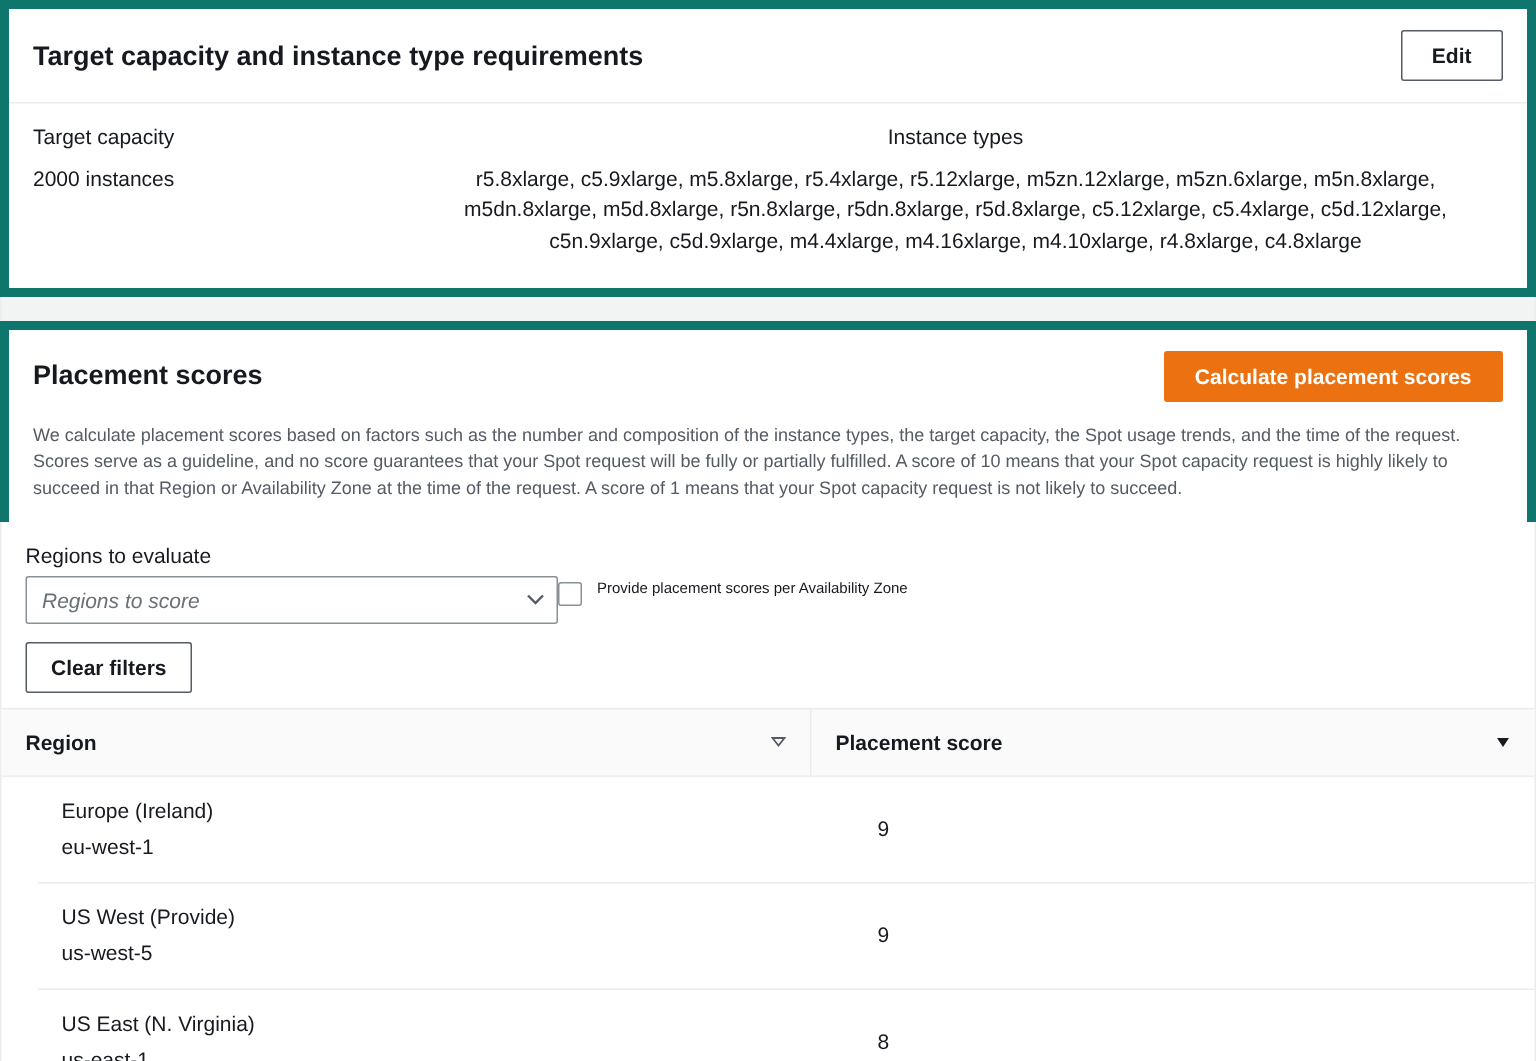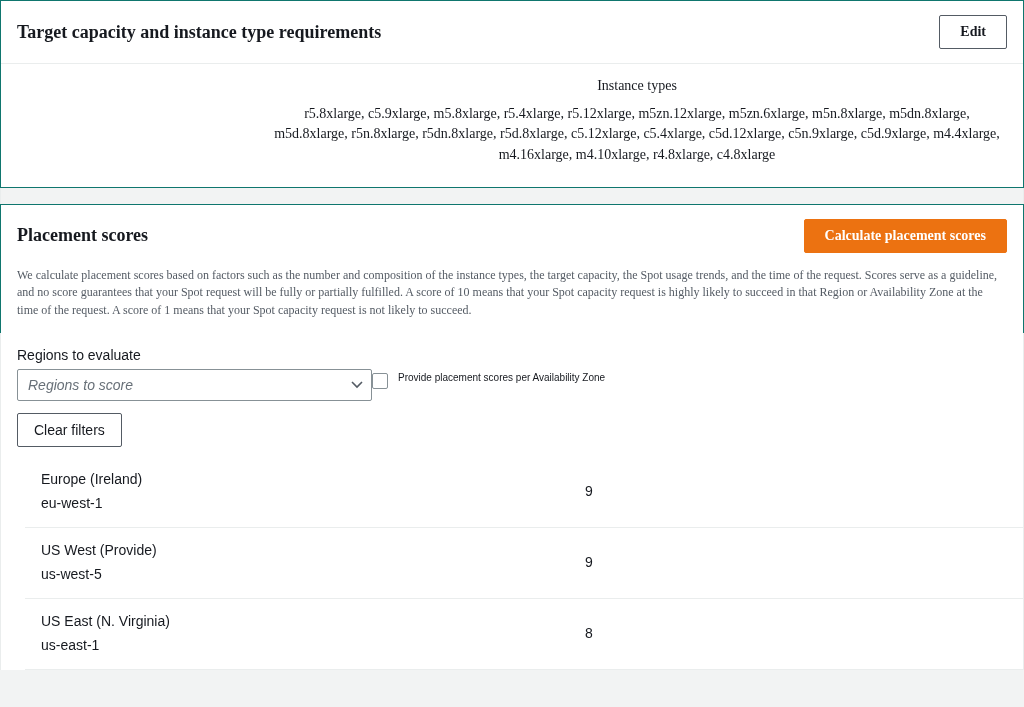--- a/index.html
+++ b/index.html
@@ -6,22 +6,21 @@
   body {
     margin: 0;
     font-family: "Amazon Ember", "Helvetica Neue", Arial, sans-serif;
     font-size: 14px;
     color: #16191f;
     background: #f2f3f3;
     width: 1024px;
   }
   .panel {
     background: #fff;
-    border: 1px solid #0f766e;
-    font-family: Liberation Serif, serif;
+    border: 6px solid #0f766e;
   }
   .panel-header {
     display: flex;
     align-items: center;
     justify-content: space-between;
     padding: 14px 16px;
     border-bottom: 1px solid #eaeded;
   }
   .panel-title {
     font-size: 18px;
@@ -215,20 +214,22 @@
 <body>
 
 <div class="panel">
   <div class="panel-header">
     <div class="panel-title">Target capacity and instance type requirements</div>
     <button class="btn btn-outline">Edit</button>
   </div>
   <div class="panel-body">
     <div class="col-row">
       <div class="col-left">
+        <div class="label">Target capacity</div>
+        <div class="value">2000 instances</div>
       </div>
       <div class="col-right">
         <div class="label">Instance types</div>
         <div class="value">r5.8xlarge, c5.9xlarge, m5.8xlarge, r5.4xlarge, r5.12xlarge, m5zn.12xlarge, m5zn.6xlarge, m5n.8xlarge, m5dn.8xlarge, m5d.8xlarge, r5n.8xlarge, r5dn.8xlarge, r5d.8xlarge, c5.12xlarge, c5.4xlarge, c5d.12xlarge, c5n.9xlarge, c5d.9xlarge, m4.4xlarge, m4.16xlarge, m4.10xlarge, r4.8xlarge, c4.8xlarge</div>
       </div>
     </div>
   </div>
 </div>
 
 <div class="spacer"></div>
@@ -246,30 +247,48 @@
     <div class="control-label">Regions to evaluate</div>
     <div class="select">
       <span>Regions to score</span>
       <span class="caret">
         <svg class="caret-svg" width="12" height="8" viewBox="0 0 12 8">
             <path d="M1 1 L6 6 L11 1" stroke="#545b64" stroke-width="1.6" fill="none"></path>
           </svg>
       </span>
     </div>
     <div class="clear-btn-row">
-      <button class="btn btn-outline" style="padding:6px 16px;font-weight:400;">Clear filters</button>
+      <button class="btn btn-outline" style="padding:6px 16px;font-weight:700;">Clear filters</button>
     </div>
   </div>
   <div class="checkbox-row">
     <div class="checkbox"></div>
     <div class="checkbox-label">Provide placement scores per Availability Zone</div>
   </div>
 </div>
 
 <div class="table">
+  <div class="thead">
+    <div class="th th-region">
+      <span>Region</span>
+      <span class="sort-icon">
+        <svg width="10" height="8" viewBox="0 0 10 8">
+            <path d="M1 1 L5 6 L9 1 Z" fill="none" stroke="#545b64" stroke-width="1.2"></path>
+          </svg>
+      </span>
+    </div>
+    <div class="th th-score">
+      <span>Placement score</span>
+      <span class="sort-icon">
+        <svg width="10" height="8" viewBox="0 0 10 8">
+            <path d="M1 1 L5 7 L9 1 Z" fill="#16191f"></path>
+          </svg>
+      </span>
+    </div>
+  </div>
 
   <div class="trow">
     <div class="td td-region">
       <div class="region-name">Europe (Ireland)</div>
       <div class="region-code">eu-west-1</div>
     </div>
     <div class="td td-score">9</div>
   </div>
 
   <div class="trow">

